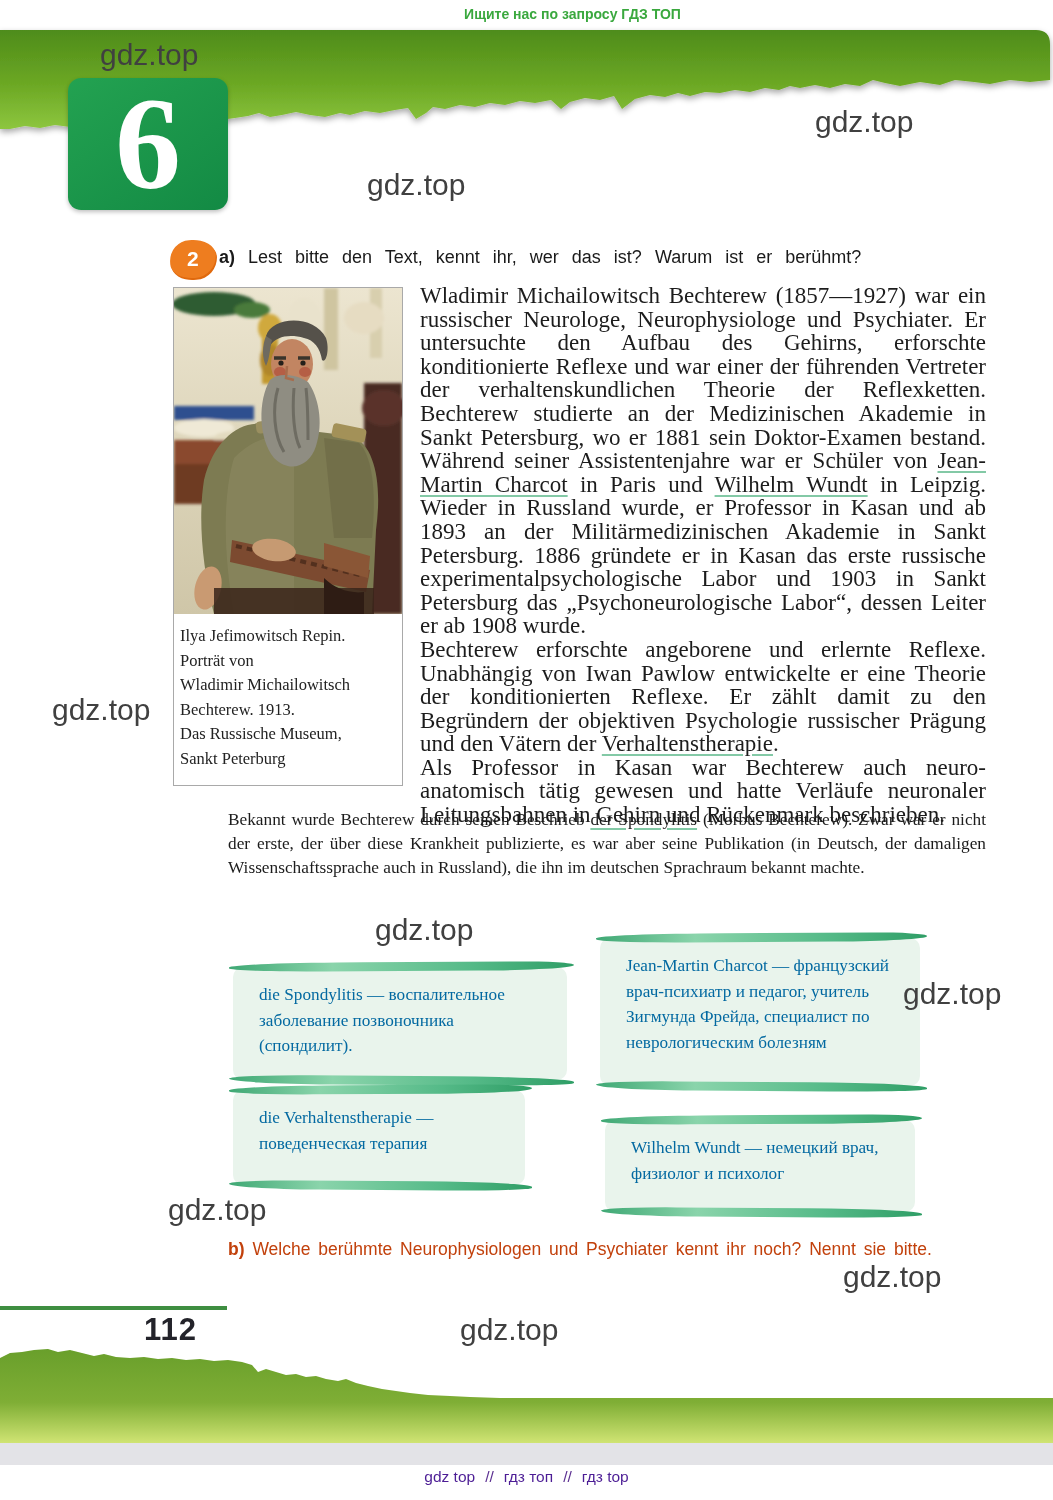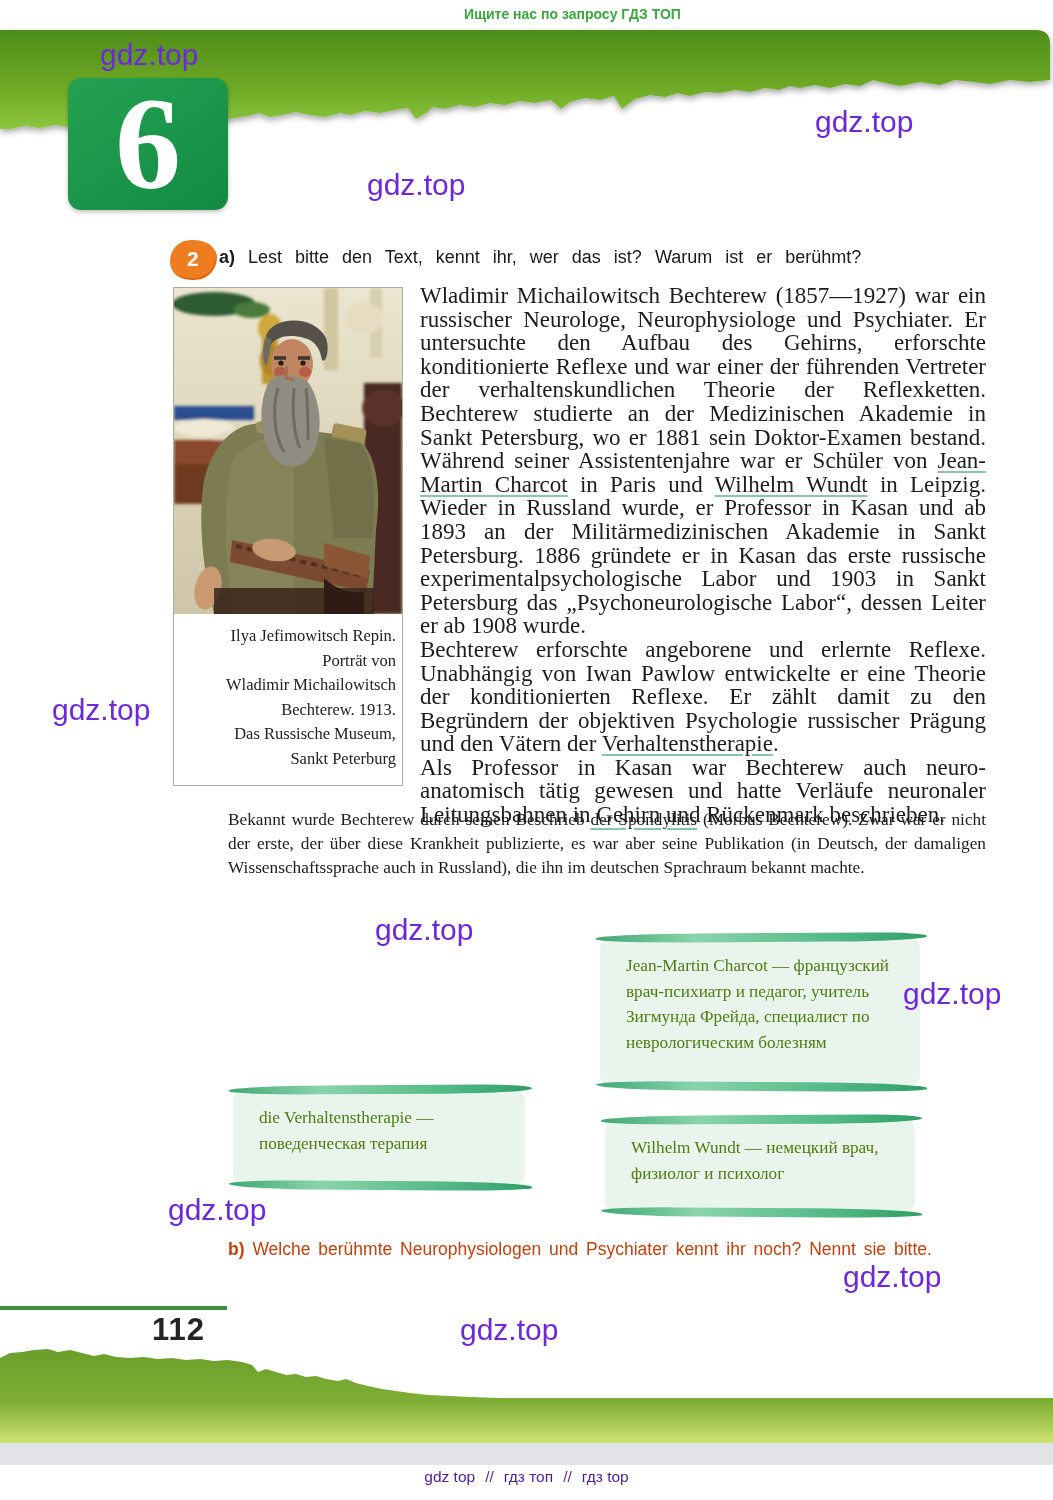--- a/index.html
+++ b/index.html
@@ -15,65 +15,65 @@
   .footer-svg{position:absolute;top:1346px;left:0;}
 
   
   .chapter{position:absolute;left:68px;top:78px;width:160px;height:132px;border-radius:13px;
     background:linear-gradient(145deg,#23a251,#138a44);box-shadow:0 2px 4px rgba(0,0,0,.25);
     display:flex;align-items:center;justify-content:center;}
   .chapter span{font-family:"Liberation Serif",serif;font-weight:bold;font-size:132px;line-height:120px;color:#fff;}
 
   
   .wm{position:absolute;font-family:"Liberation Sans",sans-serif;font-size:30px;font-weight:500;
-      color:#6d28d9;white-space:nowrap;z-index:30;}
+      color:#404040;white-space:nowrap;z-index:30;}
 
   
   .task-a{position:absolute;left:170px;top:240px;width:790px;
     font-family:"Liberation Sans",sans-serif;font-size:18px;color:#1a1a1a;}
   .badge{position:absolute;left:0;top:0;width:46px;height:38px;background:#ee7d1f;
     border-radius:46% 54% 50% 50%/58% 44% 62% 42%;transform:rotate(-3deg);
     display:flex;align-items:center;justify-content:center;box-shadow:1px 2px 0 #e0690d;}
   .badge span{color:#fff;font-weight:bold;font-size:21px;transform:rotate(3deg);}
   .task-a-line{position:absolute;left:49px;top:7px;width:720px;word-spacing:8px;}
   .task-label{font-weight:bold;}
 
   
   .figure{position:absolute;left:173px;top:287px;width:228px;border:1px solid #a9a9a9;background:#fff;}
   .figure svg{display:block;}
-  .caption{padding:10px 6px 14px 6px;text-align:right;font-size:16.5px;line-height:24.5px;color:#222;}
+  .caption{padding:10px 6px 14px 6px;text-align:left;font-size:16.5px;line-height:24.5px;color:#222;}
 
   
   .main-col{position:absolute;left:420px;top:284px;width:566px;}
   .main-col p{margin:0;font-size:23px;line-height:23.6px;text-align:justify;}
   .wide-para{position:absolute;left:228px;top:808px;width:758px;font-size:17.3px;line-height:24.2px;text-align:justify;}
   .ul{text-decoration:underline;text-decoration-color:#83c9a6;text-decoration-thickness:2px;text-underline-offset:3px;}
 
   
-  .vocab{position:absolute;background:#e9f4ec;border-radius:10px;font-size:17.2px;line-height:25.5px;color:#4d7c0f;}
+  .vocab{position:absolute;background:#e9f4ec;border-radius:10px;font-size:17.2px;line-height:25.5px;color:#0369a1;}
   .vocab::before,.vocab::after{content:"";position:absolute;left:-4px;right:-7px;height:9px;z-index:2;
     background:linear-gradient(90deg,#3fa874,#8ad4ab 30%,#55ba88 70%,#2f9e66);
     border-radius:70% 30% 50% 50%/90% 80% 100% 70%;}
   .vocab::before{top:-5px;transform:rotate(-.3deg);}
   .vocab::after{bottom:-5px;transform:rotate(.4deg);border-radius:40% 60% 50% 50%/70% 90% 60% 100%;}
   .vocab .vtext{padding:15px 20px 12px 26px;display:block;}
   .vb1{left:233px;top:967px;width:334px;height:113px;}
   .vb2{left:233px;top:1090px;width:292px;height:95px;}
   .vb3{left:600px;top:938px;width:320px;height:148px;}
   .vb4{left:605px;top:1120px;width:310px;height:92px;}
 
   
   .task-b{position:absolute;left:228px;top:1236px;width:758px;
     font-family:"Liberation Sans",sans-serif;font-size:17.5px;line-height:27px;color:#c2410c;
     text-align:justify;word-spacing:3px;}
   .task-b b{font-weight:bold;}
 
   
   .page-rule{position:absolute;left:0;top:1306px;width:227px;height:4px;background:#3e8e41;}
-  .page-number{position:absolute;left:152px;top:1312px;font-family:"Liberation Sans",sans-serif;
+  .page-number{position:absolute;left:144px;top:1312px;font-family:"Liberation Sans",sans-serif;
     font-size:31px;font-weight:bold;letter-spacing:1px;color:#23232a;}
 
   
   .footer-strip{position:absolute;left:0;top:1443px;width:1053px;height:22px;background:#e3e3e7;}
   .footer-links{position:absolute;left:0;top:1468px;width:100%;text-align:center;
     font-family:"Liberation Sans",sans-serif;font-size:15.5px;font-weight:500;color:#5b2f91;}
   .footer-links a{color:#4c1d95;text-decoration:none;margin:0 6px;cursor:pointer;}
   .footer-links .sep{color:#5b2f91;margin:0 4px;}
 </style>
 </head>
@@ -195,20 +195,23 @@
   </div>
 
   <div class="main-col">
     <p><span>Wladimir Michailowitsch Bechterew (1857—1927) war ein russischer Neurologe, Neurophysiologe und Psychiater. Er untersuchte den Aufbau des Gehirns, erforschte konditionierte Reflexe und war einer der führenden Vertreter der verhaltenskundlichen Theorie der Reflexketten. Bechterew studierte an der Medizinischen Akademie in Sankt Petersburg, wo er 1881 sein Doktor-Examen bestand. Während seiner Assistentenjahre war er Schüler von </span><span class="ul">Jean-Martin Charcot</span><span> in Paris und </span><span class="ul">Wilhelm Wundt</span><span> in Leipzig. Wieder in Russland wurde, er Professor in Kasan und ab 1893 an der Militärmedizinischen Akademie in Sankt Petersburg. 1886 gründete er in Kasan das erste russische experimentalpsychologische Labor und 1903 in Sankt Petersburg das „Psychoneurologische Labor“, dessen Leiter er ab 1908 wurde.</span></p>
     <p><span>Bechterew erforschte angeborene und erlernte Reflexe. Unabhängig von Iwan Pawlow entwickelte er eine Theorie der konditionierten Reflexe. Er zählt damit zu den Begründern der objektiven Psychologie russischer Prägung und den Vätern der </span><span class="ul">Verhaltenstherapie</span><span>.</span></p>
     <p><span>Als Professor in Kasan war Bechterew auch neuro-anatomisch tätig gewesen und hatte Verläufe neuronaler Leitungsbahnen in Gehirn und Rückenmark beschrieben.</span></p>
   </div>
 
   <div class="wide-para"><span>Bekannt wurde Bechterew durch seinen Beschrieb </span><span class="ul">der Spondylitis</span><span> (Morbus Bechterew). Zwar war er nicht der erste, der über diese Krankheit publizierte, es war aber seine Publikation (in Deutsch, der damaligen Wissenschaftssprache auch in Russland), die ihn im deutschen Sprachraum bekannt machte.</span></div>
 
+  <div class="vocab vb1">
+    <span class="vtext">die Spondylitis — воспалительное заболевание позвоночника (спондилит).</span>
+  </div>
   <div class="vocab vb2">
     <span class="vtext">die Verhaltenstherapie — поведенческая терапия</span>
   </div>
   <div class="vocab vb3">
     <span class="vtext">Jean-Martin Charcot — французский врач-психиатр и педагог, учитель Зигмунда Фрейда, специалист по неврологическим болезням</span>
   </div>
   <div class="vocab vb4">
     <span class="vtext">Wilhelm Wundt — немецкий врач, физиолог и психолог</span>
   </div>
 

